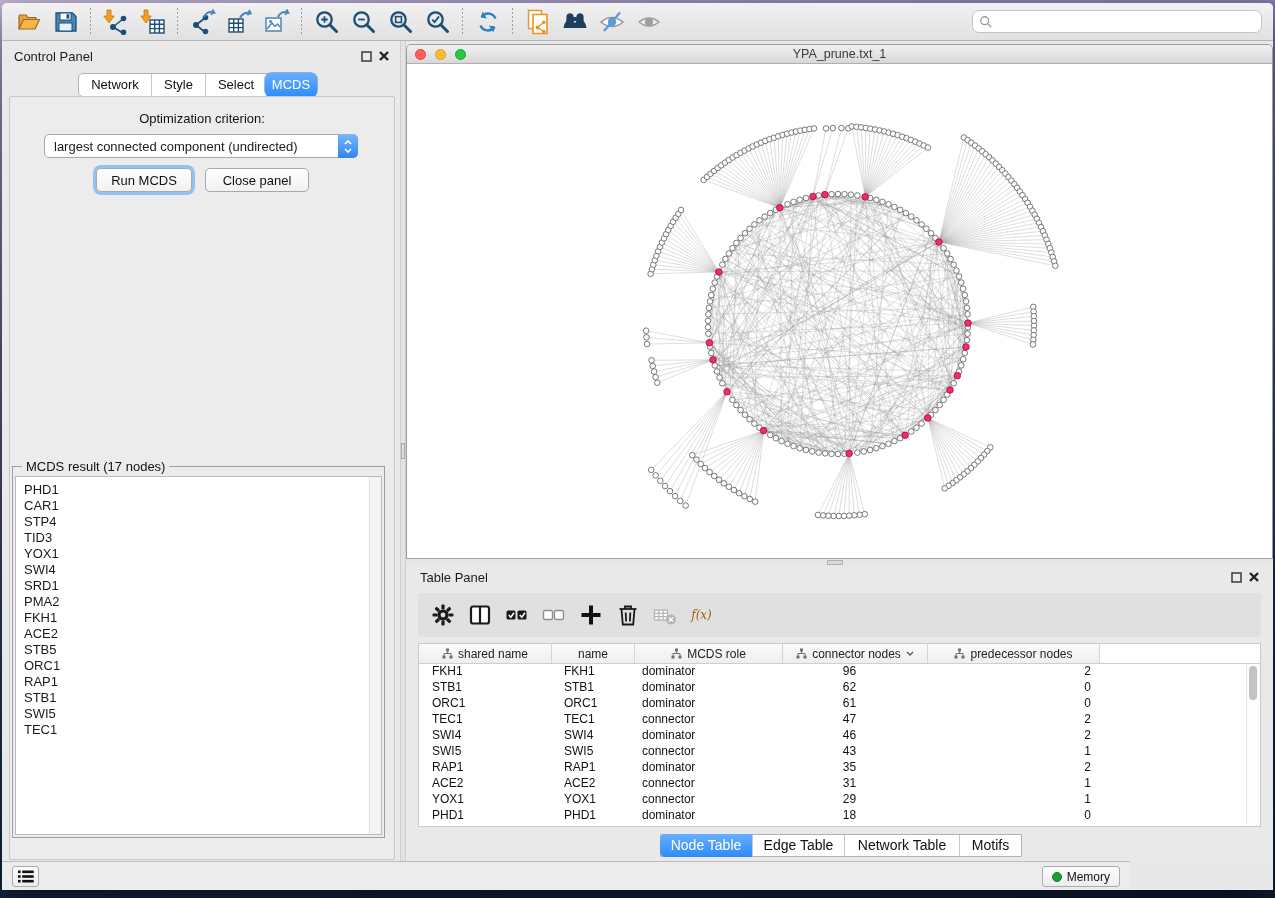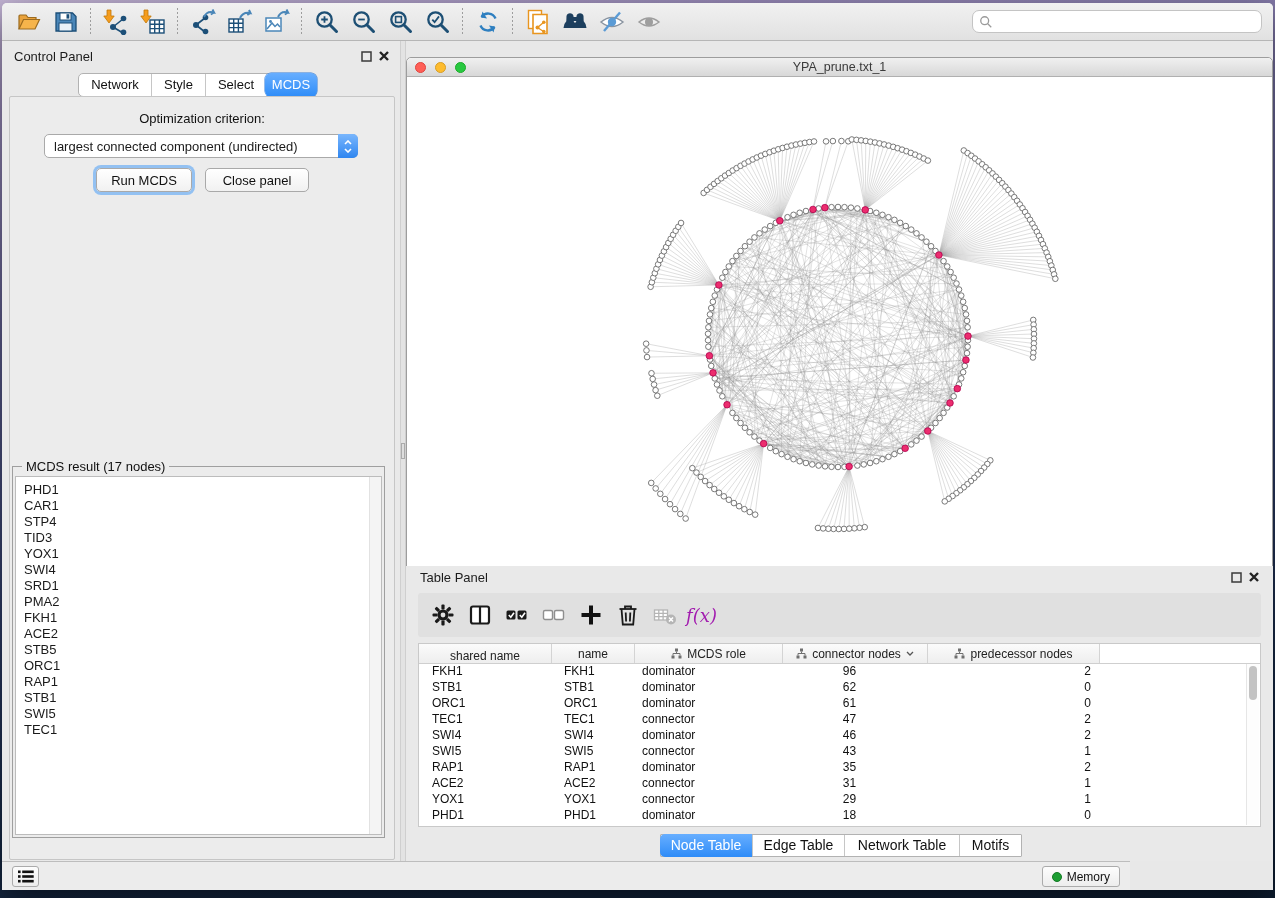--- a/index.html
+++ b/index.html
@@ -49,45 +49,45 @@
   .mcds-items{position:absolute;left:8px;top:5px;right:14px;bottom:0;}
   .mcds-scroll{position:absolute;right:0;top:0;width:11px;height:100%;background:#f4f4f4;border-left:1px solid #e2e2e2;}
   
   .v-divider{position:absolute;left:400px;top:41px;width:6px;height:820px;background:#e3e3e3;
     border-left:1px solid #cfcfcf;border-right:1px solid #cfcfcf;box-sizing:border-box;}
   .v-handle{position:absolute;left:0px;top:402px;width:4px;height:16px;background:#dedede;border:1px solid #ababab;box-sizing:border-box;}
   .h-divider{position:absolute;left:406px;top:559px;width:867px;height:7px;background:#e6e6e6;}
   .h-handle{position:absolute;left:421px;top:1px;width:16px;height:5px;background:#d9d9d9;border:1px solid #b0b0b0;box-sizing:border-box;}
   
   .net-window{position:absolute;left:406px;top:44px;width:867px;height:515px;background:#fff;
-    border:1px solid #9d9d9d;border-radius:5px 5px 0 0;box-sizing:border-box;margin-top:13px;}
+    border:1px solid #9d9d9d;border-radius:5px 5px 0 0;box-sizing:border-box;}
   .net-titlebar{height:18px;background:linear-gradient(#f0f0f0,#d8d8d8);border-bottom:1px solid #b0b0b0;
     border-radius:5px 5px 0 0;position:relative;display:flex;align-items:center;justify-content:center;}
   .dot{position:absolute;top:3.5px;width:11px;height:11px;border-radius:50%;box-sizing:border-box;}
   .dot.red{left:8px;background:#ff5f57;border:1px solid #e0443e;}
   .dot.yellow{left:28px;background:#febc2e;border:1px solid #d89e24;}
   .dot.green{left:48px;background:#28c840;border:1px solid #1aab29;}
   .net-title{font-size:12.5px;color:#3a3a3a;}
   .net-canvas{position:relative;width:865px;height:495px;}
   .net-canvas svg{position:absolute;left:0;top:0;}
   
   .table-panel{position:absolute;left:406px;top:566px;width:867px;height:295px;background:#e9e9e9;}
   .tp-title{position:absolute;left:14px;top:4px;font-size:13px;color:#1c1c1c;}
   .tp-float{position:absolute;right:31px;top:6px;width:11px;height:11px;}
   .tp-close{position:absolute;right:13px;top:5px;width:12px;height:12px;}
   .tp-toolbar{position:absolute;left:12px;top:27px;width:843px;height:44px;background:#e0e0e0;border-radius:3px;
     display:flex;align-items:center;padding-left:6px;box-sizing:border-box;}
   .tp-tool{width:37px;height:34px;display:flex;align-items:center;justify-content:center;flex:0 0 auto;}
   .tp-tool svg{width:24px;height:24px;}
-  .fx{font-family:"DejaVu Serif",serif;font-style:italic;font-size:18px;color:#a21caf;}
+  .fx{font-family:"DejaVu Serif",serif;font-style:italic;font-size:12px;color:#a16207;}
   .node-table{position:absolute;left:12px;top:77px;width:843px;height:184px;background:#fff;border:1px solid #c9c9c9;box-sizing:border-box;}
   .thead{display:flex;height:19px;border-bottom:1px solid #cfcfcf;font-size:12px;color:#222;}
   .th{display:flex;align-items:center;justify-content:center;gap:5px;border-right:1px solid #d4d4d4;
     background:linear-gradient(#fbfbfb,#eeeeee);box-sizing:border-box;}
-  .th.c0{width:133px;flex-direction:column;}.th.c1{width:83px;}.th.c2{width:148px;}.th.c3{width:145px;}.th.c4{width:172px;}
+  .th.c0{width:133px;}.th.c1{width:83px;}.th.c2{width:148px;}.th.c3{width:145px;}.th.c4{width:172px;}
   .th.cf{flex:1;background:#fff;border-right:none;}
   .tbody{position:absolute;left:0;top:19px;right:13px;bottom:0;overflow:hidden;}
   .trow{display:flex;height:16px;font-size:12px;color:#111;align-items:center;}
   .tcell{box-sizing:border-box;white-space:nowrap;overflow:hidden;}
   .tcell.c0{width:133px;padding-left:13px;}
   .tcell.c1{width:83px;padding-left:12px;}
   .tcell.c2{width:148px;padding-left:7px;}
   .tcell.c3{width:145px;text-align:center;padding-right:12px;}
   .tcell.c4{width:172px;text-align:right;padding-right:9px;}
   .tcell.cf{flex:1;}

